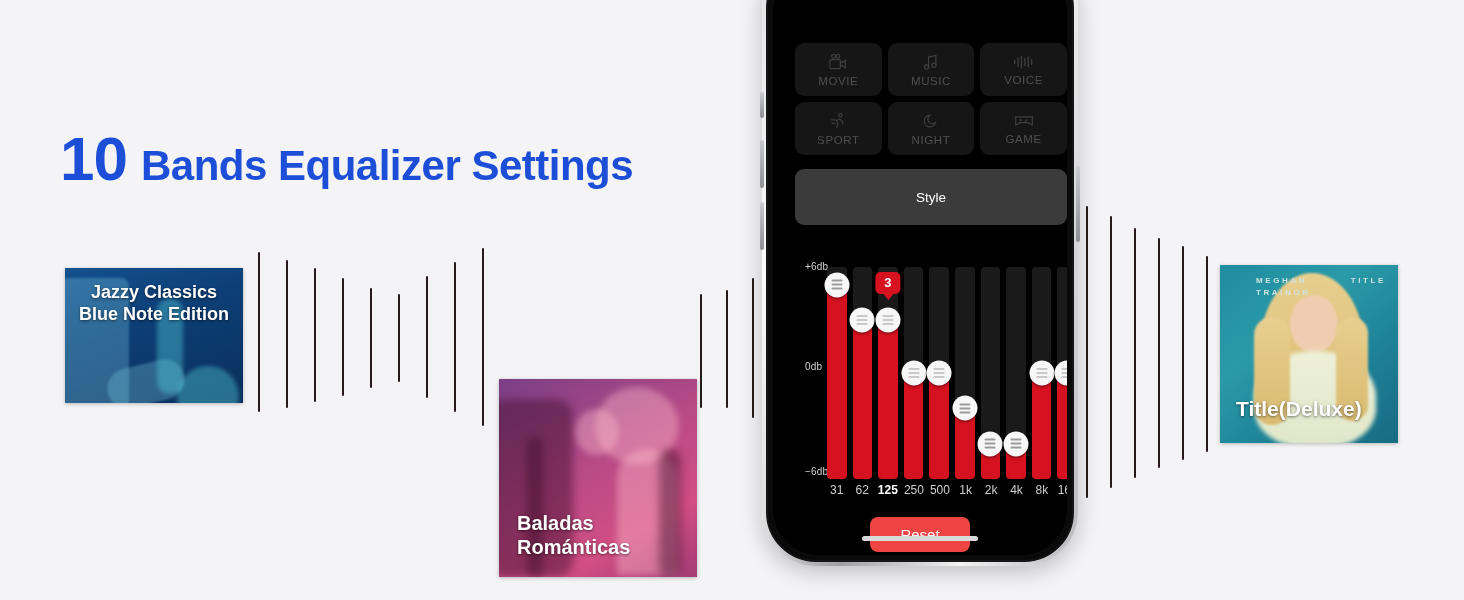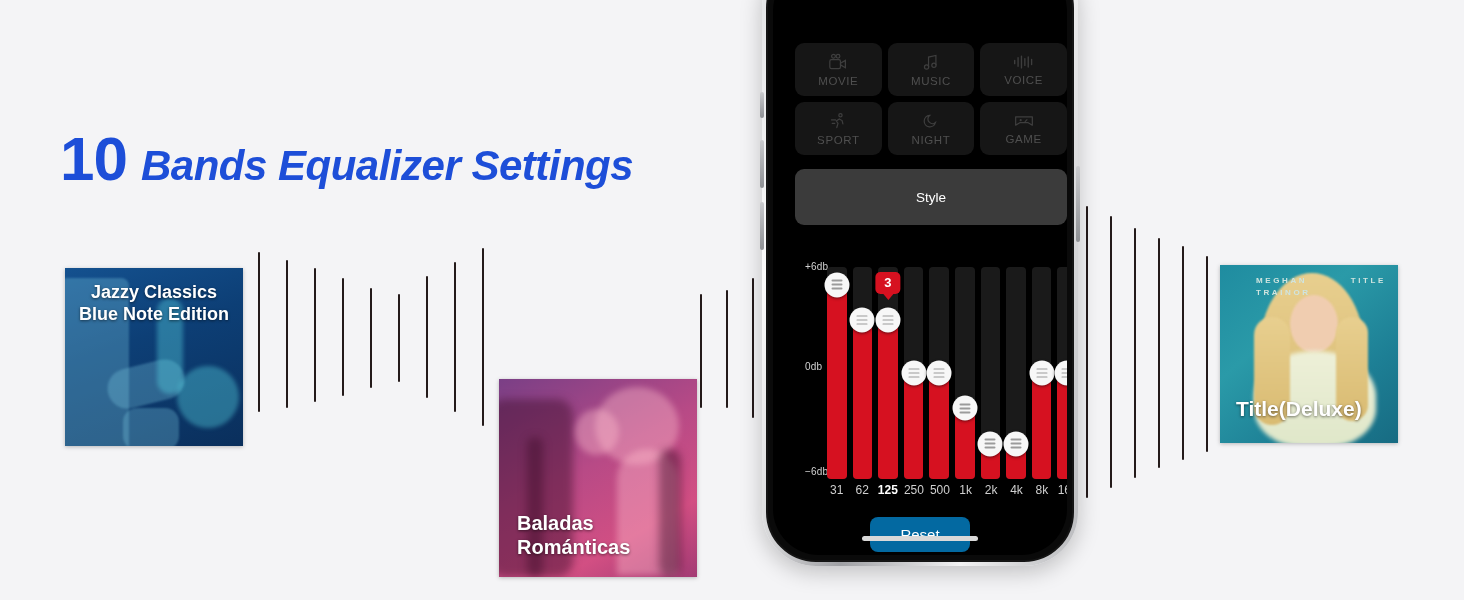--- a/index.html
+++ b/index.html
@@ -11,21 +11,21 @@
   }
   .stage{position:absolute;left:0;top:0;width:1464px;height:600px;}
 
   
   .headline{
     position:absolute;left:60px;top:128px;
     display:flex;align-items:baseline;gap:14px;
     color:#1d4ed8;white-space:nowrap;
   }
   .headline .num{font-size:62px;font-weight:700;letter-spacing:-1px;line-height:1;}
-  .headline .rest{font-size:42px;font-weight:700;letter-spacing:-0.5px;line-height:1;font-style:italic;}
+  .headline .rest{font-size:42px;font-weight:700;letter-spacing:-0.5px;line-height:1;}
 
   
   .wave{position:absolute;}
   .wave i{
     position:absolute;display:block;width:2px;
     background:#241a1a;border-radius:1px;
   }
 
   
   .album{
@@ -118,21 +118,21 @@
     content:"";position:absolute;left:50%;top:100%;transform:translateX(-50%);
     border-left:5px solid transparent;border-right:5px solid transparent;
     border-top:6px solid #d61120;
   }
   .freqs{position:absolute;left:44px;top:222px;width:250px;display:flex;gap:6px;}
   .freqs div{flex:1;text-align:center;color:#cfcfcf;font-size:12px;}
   .freqs div.on{color:#fff;font-weight:700;}
 
   .resetwrap{position:absolute;left:0;right:0;top:552px;display:flex;justify-content:center;}
   .reset{
-    background:#0369a1;color:#fff;font-size:15px;
+    background:#ef4444;color:#fff;font-size:15px;
     padding:9px 30px;border-radius:8px;
   }
 </style>
 </head>
 <body>
 
 <div class="stage">
 
   <div class="headline">
     <span class="num">10</span>
@@ -159,21 +159,21 @@
 
   <div class="wave" style="left:1086px;top:180px;width:140px;height:340px;">
     <i style="left:0px;  top:26px; height:292px;"></i>
     <i style="left:24px; top:36px; height:272px;"></i>
     <i style="left:48px; top:48px; height:250px;"></i>
     <i style="left:72px; top:58px; height:230px;"></i>
     <i style="left:96px; top:66px; height:214px;"></i>
     <i style="left:120px;top:76px; height:196px;"></i>
   </div>
 
-  <div class="album jazz" style="left:65px;top:268px;width:178px;height:178px;">
+  <div class="album jazz" style="left:65px;top:268px;width:178px;height:135px;">
     <div class="art">
       <div class="fig" style="left:-6px;top:10px;width:70px;height:175px;border-radius:8px;"></div>
       <div class="fig" style="left:42px;top:96px;width:78px;height:40px;border-radius:20px;transform:rotate(-14deg);"></div>
       <div class="sax" style="left:112px;top:98px;width:62px;height:62px;"></div>
       <div class="sax" style="left:92px;top:30px;width:26px;height:96px;border-radius:14px;"></div>
       <div class="fig" style="left:58px;top:140px;width:56px;height:42px;border-radius:14px;"></div>
     </div>
     <div class="cap">
       <div>Jazzy Classics</div>
       <div>Blue Note Edition</div>

